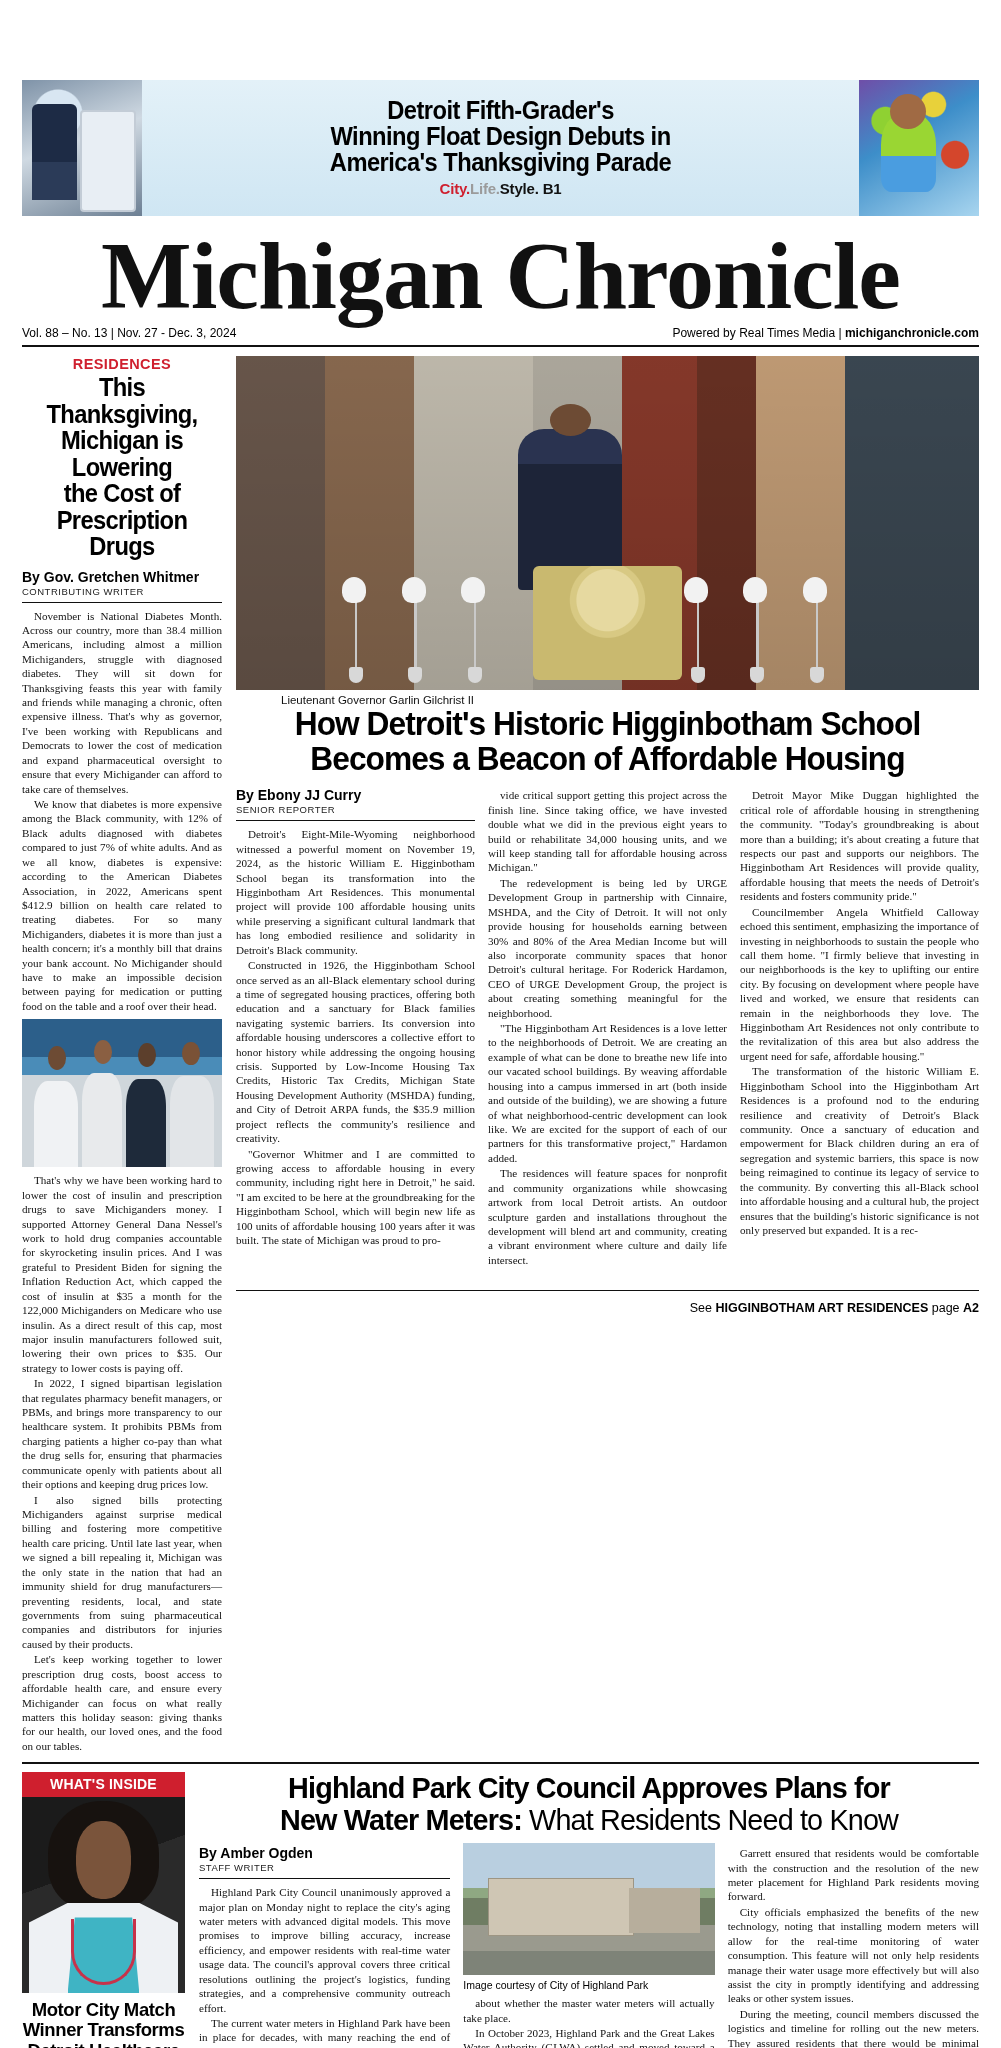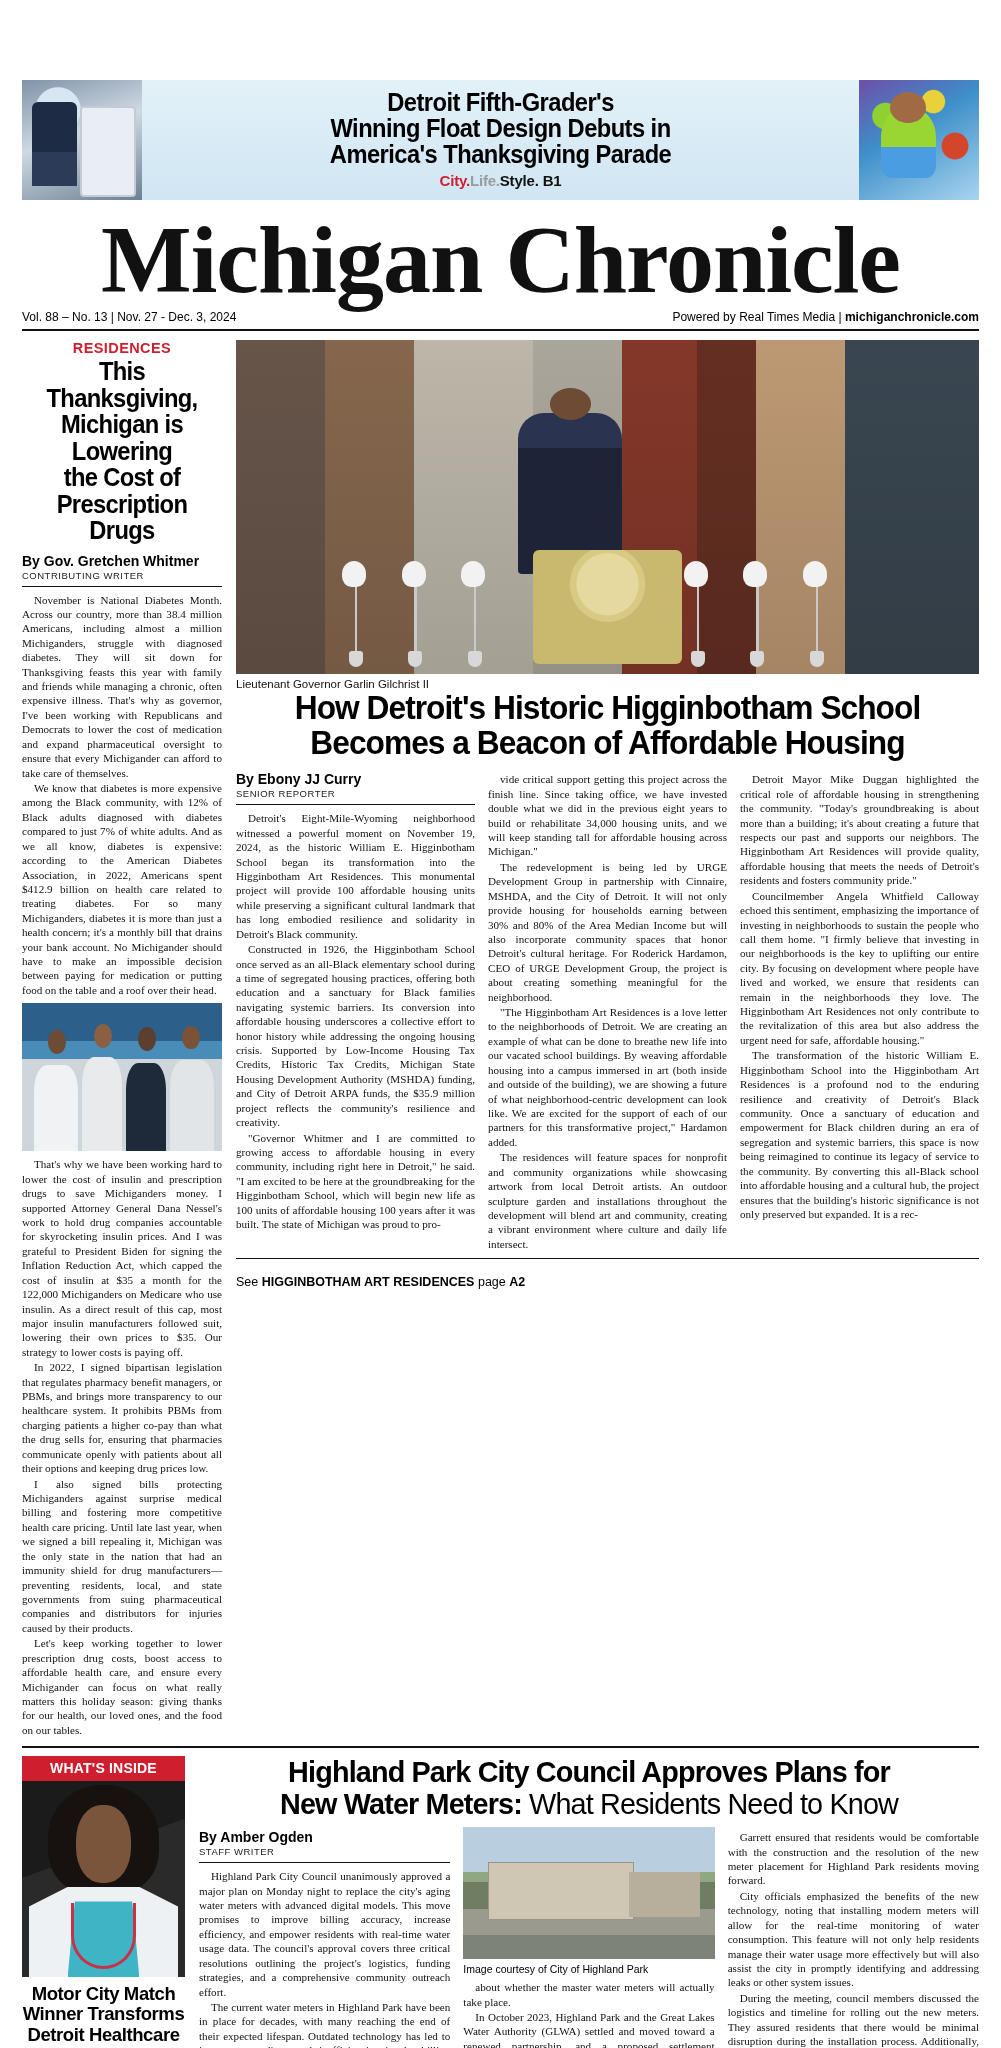--- a/index.html
+++ b/index.html
@@ -6,21 +6,21 @@
   html, body {
     width: 1001px; height: 2048px;
     background: #fff;
     font-family: "Liberation Sans", sans-serif;
     color: #000;
     overflow: hidden;
   }
   .page { width: 1001px; height: 2048px; position: relative; padding: 0 22px; }
 
   
-  .skybox { display: flex; height: 120px; margin-top: 80px; align-items: stretch; }
+  .skybox { display: flex; height: 136px; margin-top: 80px; align-items: stretch; }
   .sky-img { width: 120px; flex: none; position: relative; overflow: hidden; }
   .sky-img.left {
     background:
       radial-gradient(circle at 30% 25%, #d8e6f2 0 18%, transparent 19%),
       linear-gradient(160deg, #7f93a8 0%, #cfd9e2 45%, #6c7f93 100%);
   }
   .sky-img.left::before {
     content:""; position:absolute; left:8%; top:18%; width:38%; height:70%;
     background: linear-gradient(#1d2b45 0 60%, #2b3b58 60% 100%); border-radius:6px 6px 0 0;
   }
@@ -141,39 +141,39 @@
   }
   .hero .blade {
     position:absolute; bottom:2%; width:14px; height:16px; background:#d8d8d8;
     border-radius: 3px 3px 7px 7px;
   }
   .hero .ribbon {
     position:absolute; bottom:26%; width:24px; height:26px;
     background:#f2f2f2; border-radius:50% 50% 40% 40%;
   }
   .caption {
-    font-size: 11.5px; padding: 4px 0 0; color: #111;
+    font-size: 11.5px; padding: 4px 0 0; color: #111; margin-left: 45px;
   }
 
   .story-kicker {
     color: #cf1f2e; font-weight: 700; font-size: 20px; letter-spacing: -0.2px;
     text-align: center; margin-top: 12px;
   }
   .story-head {
     font-weight: 700; font-size: 33px; line-height: 1.05;
     text-align: center; letter-spacing: -1px; margin-top: 1px;
     transform: scaleX(0.96); transform-origin: center;
   }
 
   .three-col { display: flex; gap: 13px; margin-top: 9px; }
   .three-col .c { flex: 1; }
 
   .jump {
-    text-align: left; font-size: 12.5px; margin-top: 6px;
-    border-top: 1.5px solid #111; padding-top: 16px;
+    text-align: right; font-size: 12.5px; margin-top: 22px;
+    border-top: 1.5px solid #111; padding-top: 10px;
   }
   .jump b { font-weight: 700; }
 
   
   .bottom-rule { border-top: 2.5px solid #111; margin-top: 8px; }
   .bottom-grid { display: flex; gap: 14px; margin-top: 8px; }
   .inside-col { width: 163px; flex: none; }
   .inside-tag {
     background: #cf1f2e; color: #fff; font-weight: 700; font-size: 14px;
     letter-spacing: 0.2px; text-align: center; padding: 4px 0 5px;

